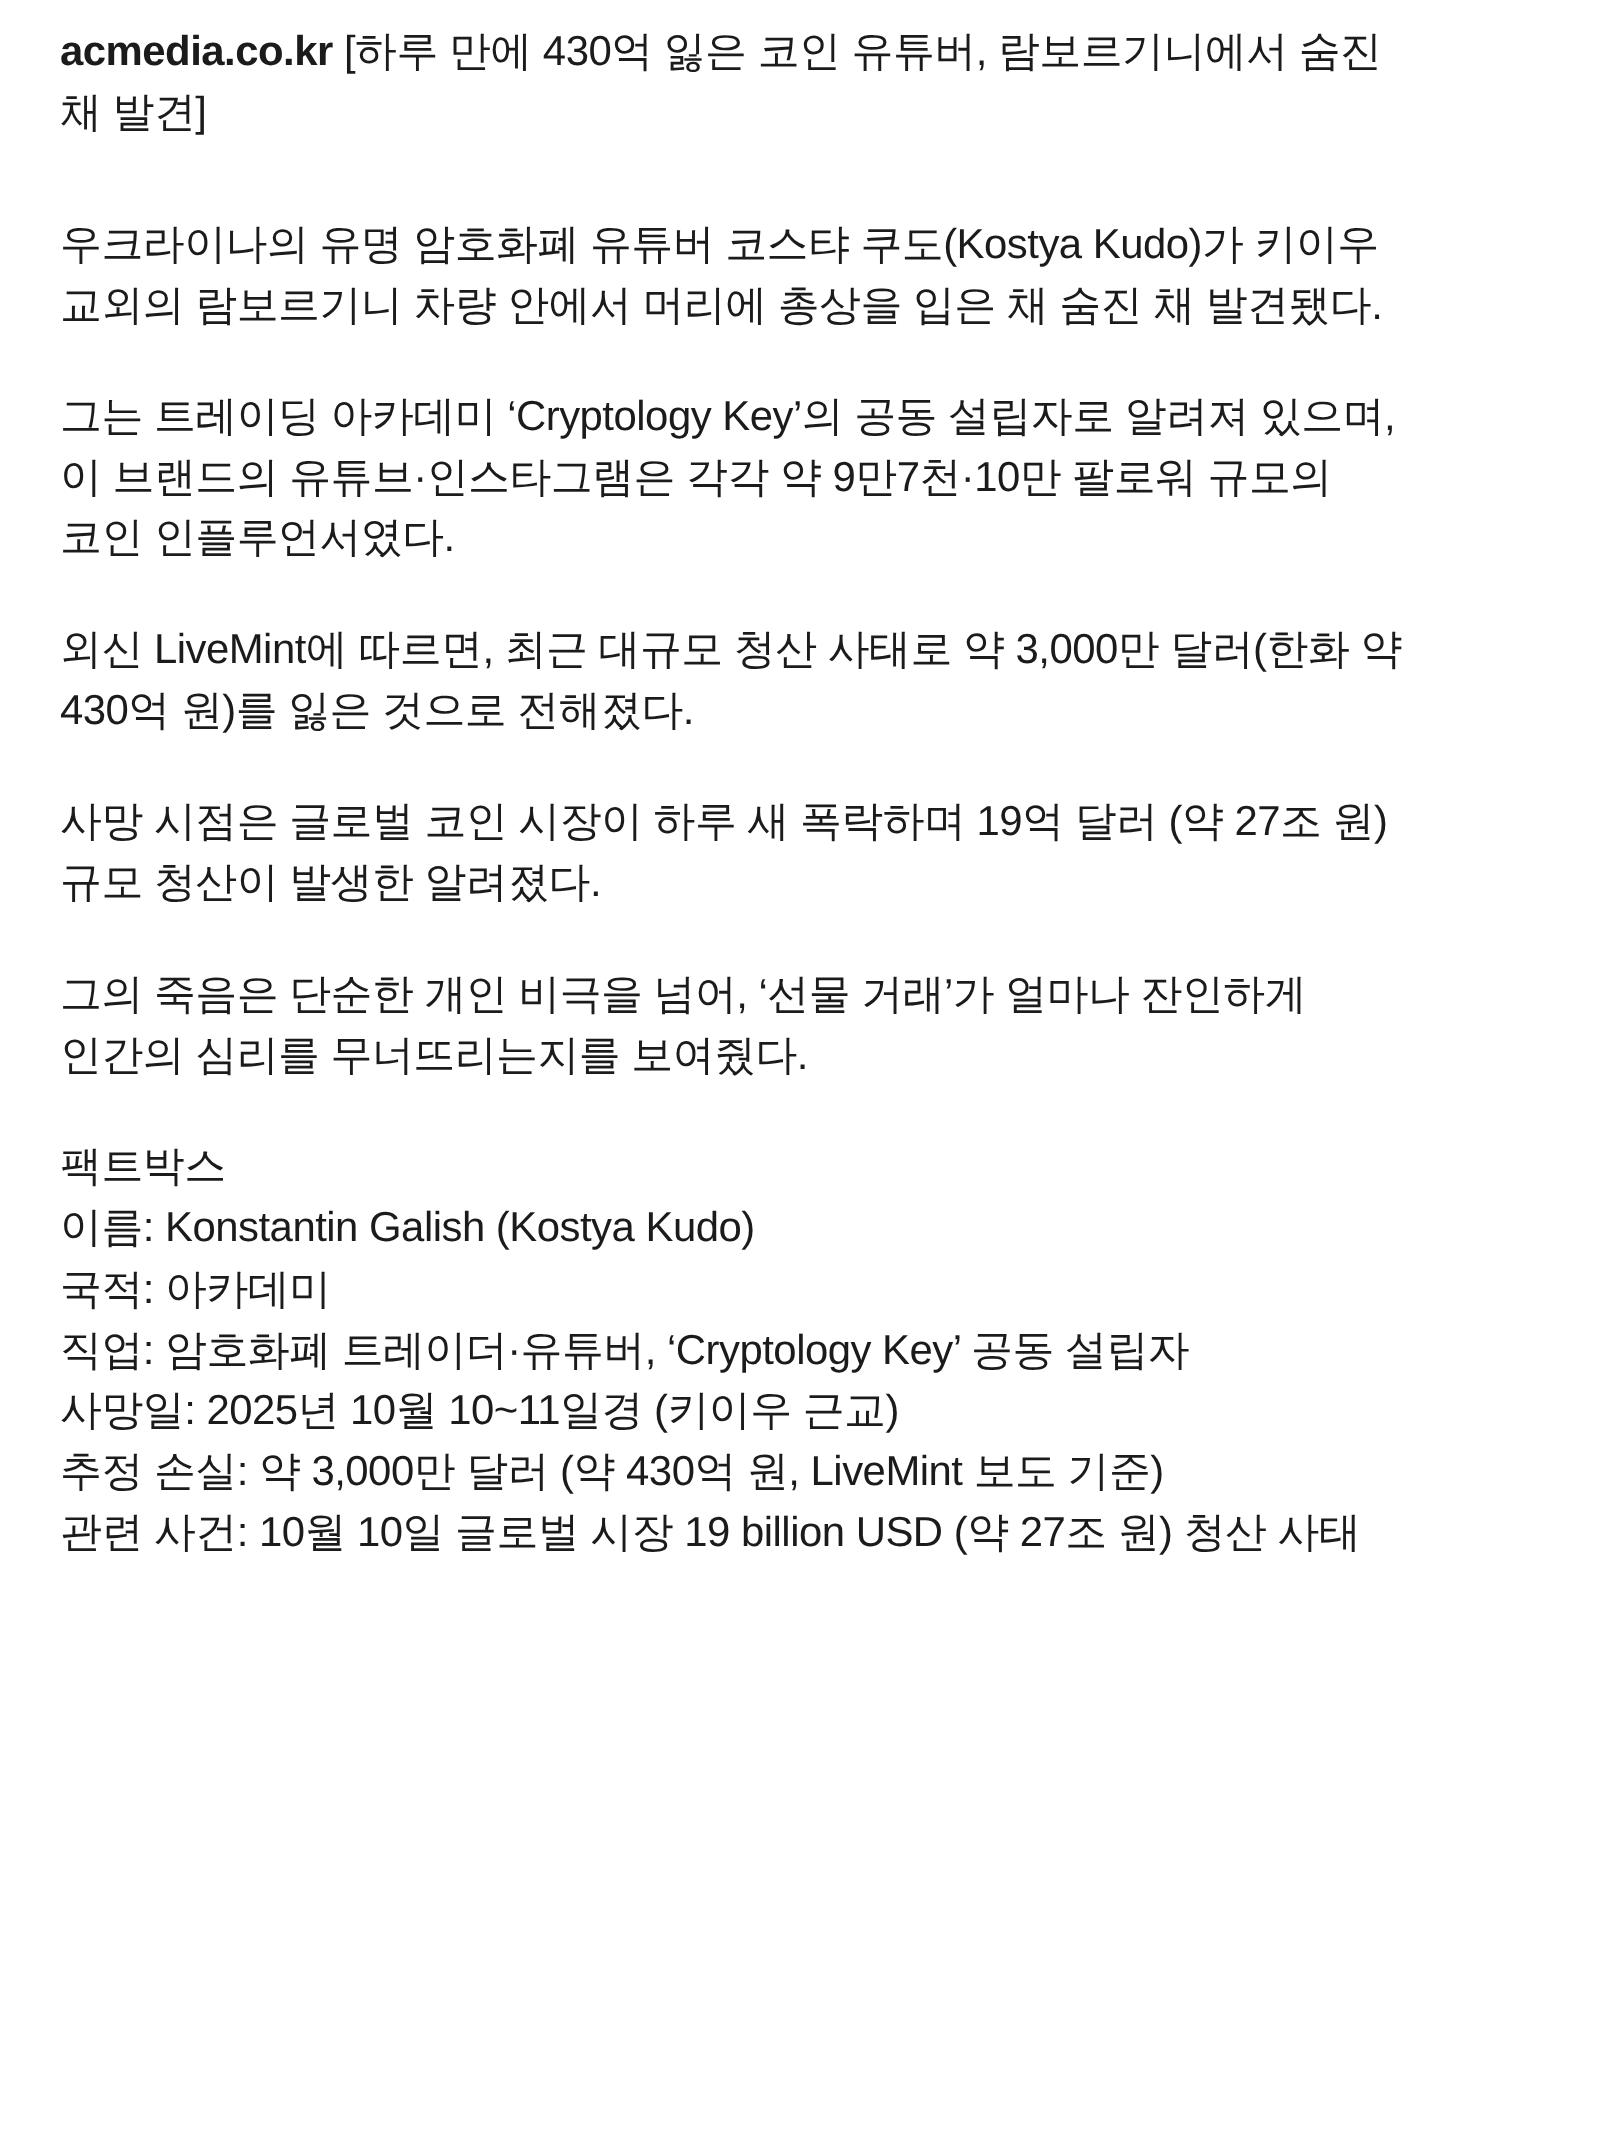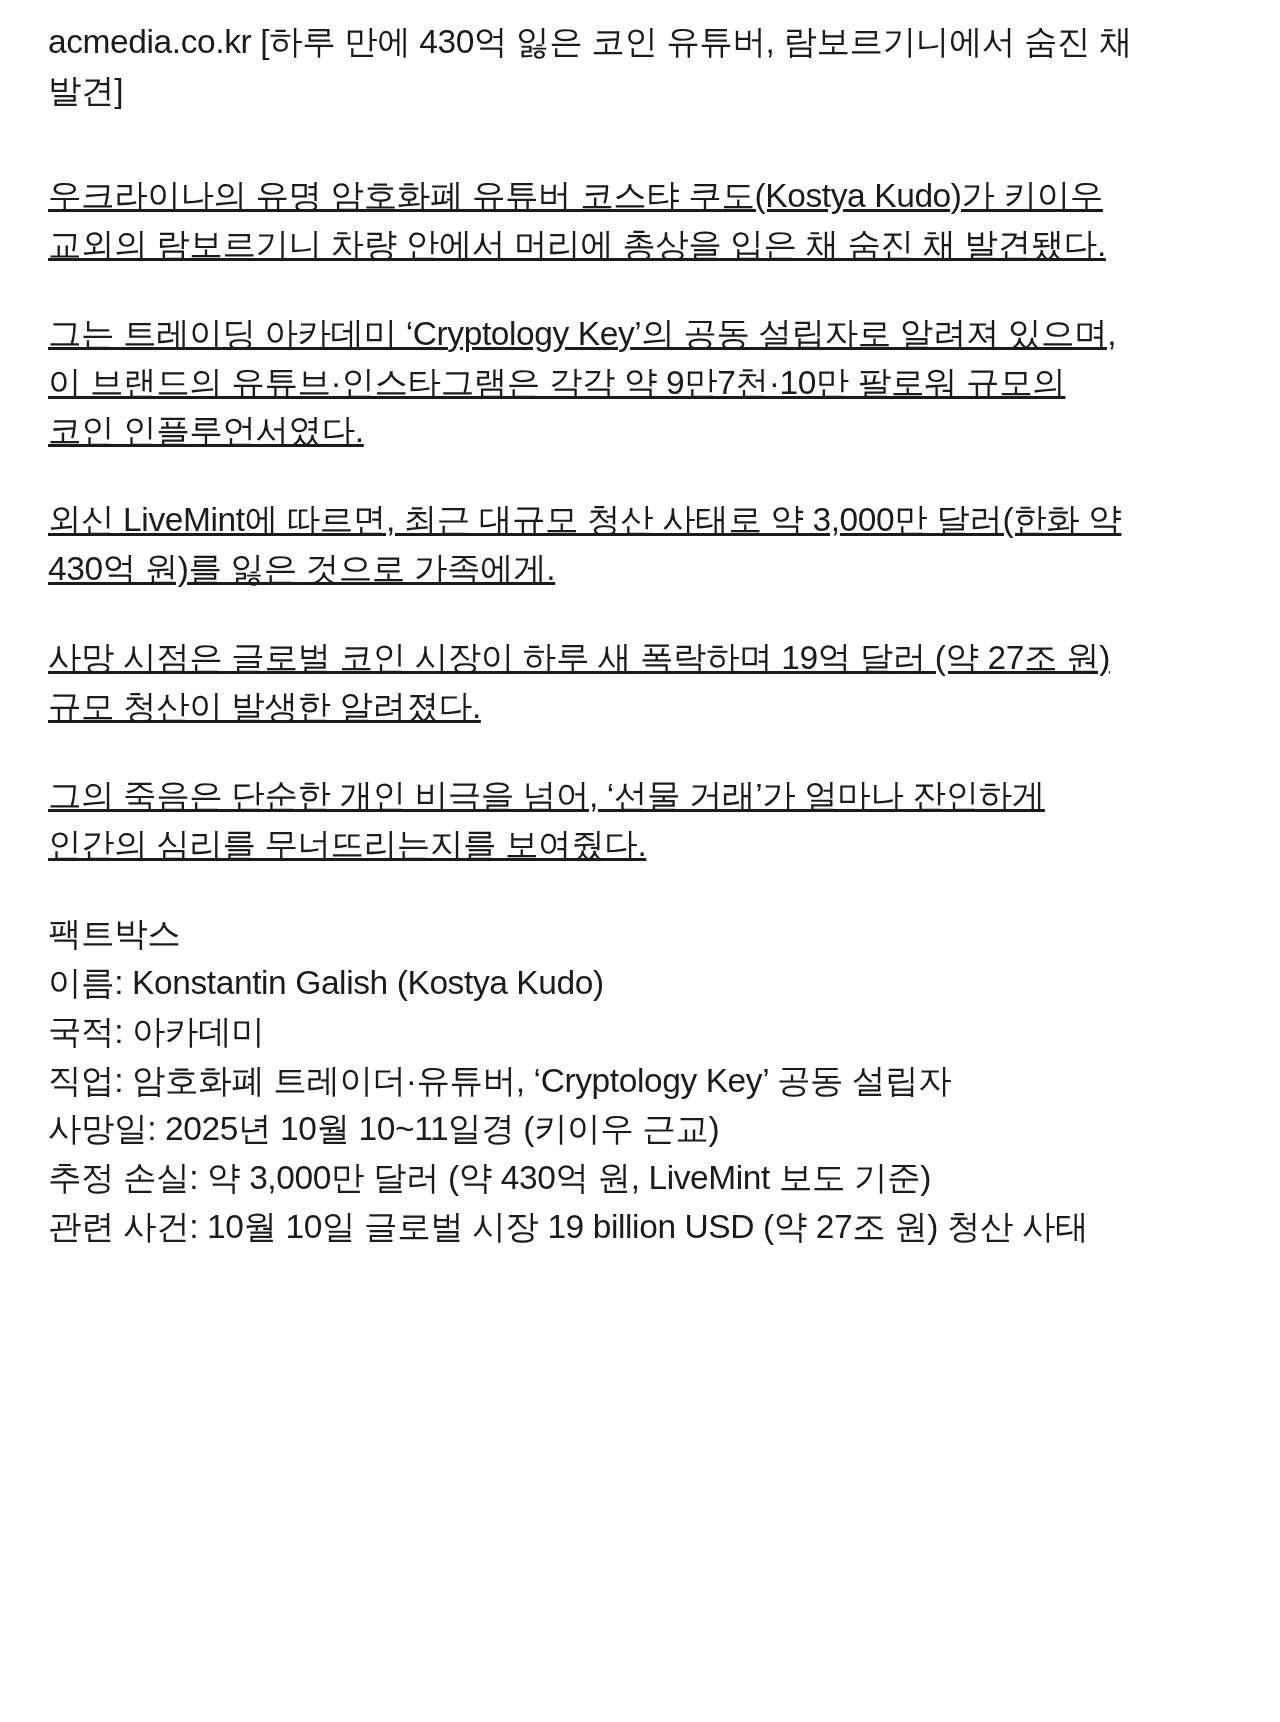--- a/index.html
+++ b/index.html
@@ -29,25 +29,24 @@
     margin: 0;
     font-size: 33.5px;
     line-height: 1.46;
     letter-spacing: -0.4px;
     word-break: keep-all;
   }
   .headline {
     margin-bottom: 56px;
   }
   .source {
-    font-weight: normal;
+    font-weight: bold;
   }
   .para {
     margin-bottom: 40px;
-    text-decoration: underline;
   }
   .factbox {
     margin-top: 28px;
   }
   .factbox .fb-line {
     font-size: 33.5px;
     line-height: 1.46;
     letter-spacing: -0.4px;
     word-break: keep-all;
   }
@@ -60,21 +59,21 @@
 </head>
 <body>
 
 <div class="page">
   <div class="article">
 
     <p class="headline"><span class="source">acmedia.co.kr</span><span> [하루 만에 430억 잃은 코인 유튜버, 람보르기니에서 숨진 채 발견]</span></p>
 
     <p class="para">우크라이나의 유명 암호화폐 유튜버 코스탸 쿠도(Kostya Kudo)가 키이우 교외의 람보르기니 차량 안에서 머리에 총상을 입은 채 숨진 채 발견됐다.</p>
     <p class="para">그는 트레이딩 아카데미 ‘Cryptology Key’의 공동 설립자로 알려져 있으며, 이 브랜드의 유튜브·인스타그램은 각각 약 9만7천·10만 팔로워 규모의 코인 인플루언서였다.</p>
-    <p class="para">외신 LiveMint에 따르면, 최근 대규모 청산 사태로 약 3,000만 달러(한화 약 430억 원)를 잃은 것으로 가족에게.</p>
+    <p class="para">외신 LiveMint에 따르면, 최근 대규모 청산 사태로 약 3,000만 달러(한화 약 430억 원)를 잃은 것으로 전해졌다.</p>
     <p class="para">사망 시점은 글로벌 코인 시장이 하루 새 폭락하며 19억 달러 (약 27조 원) 규모 청산이 발생한 알려졌다.</p>
     <p class="para">그의 죽음은 단순한 개인 비극을 넘어, ‘선물 거래’가 얼마나 잔인하게 인간의 심리를 무너뜨리는지를 보여줬다.</p>
 
     <div class="factbox">
       <p class="fb-title">팩트박스</p>
       <p class="fb-line">이름: Konstantin Galish (Kostya Kudo)</p>
       <p class="fb-line">국적: 아카데미</p>
       <p class="fb-line">직업: 암호화폐 트레이더·유튜버, ‘Cryptology Key’ 공동 설립자</p>
       <p class="fb-line">사망일: 2025년 10월 10~11일경 (키이우 근교)</p>
       <p class="fb-line">추정 손실: 약 3,000만 달러 (약 430억 원, LiveMint 보도 기준)</p>

